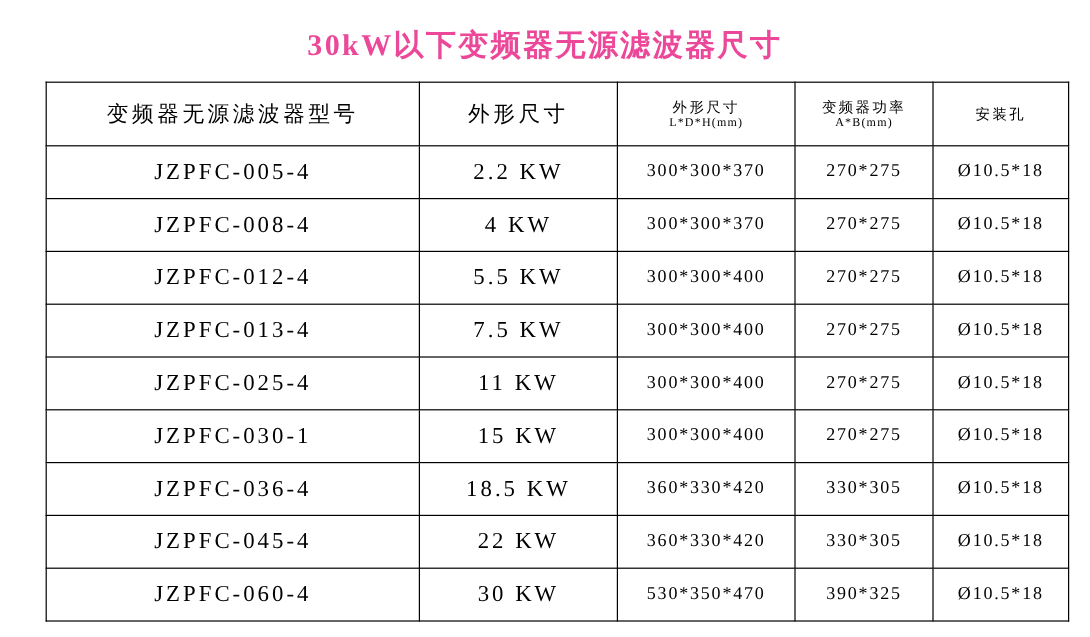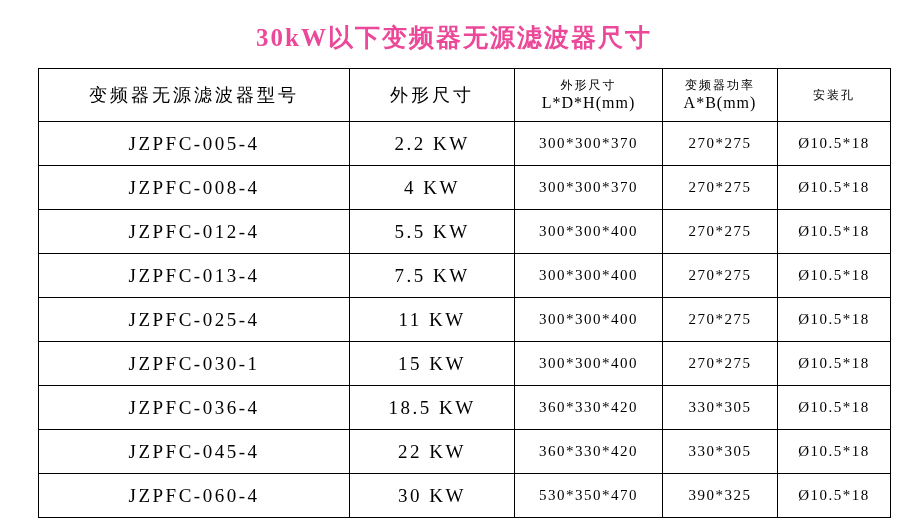--- a/index.html
+++ b/index.html
@@ -53,21 +53,21 @@
   th .h-main { line-height: 1.25; }
   th.h-big .h-main {
     font-size: 18px;
     letter-spacing: 3px;
   }
   th.h-small .h-main {
     font-size: 12px;
     letter-spacing: 2px;
   }
   th .h-sub {
-    font-size: 16px;
+    font-size: 10px;
     letter-spacing: 1px;
     line-height: 1.2;
   }
   th .h-sub:empty { display: none; }
   .spec-table td:nth-child(1),
   .spec-table td:nth-child(2) {
     font-size: 19px;
     letter-spacing: 2.5px;
   }
   .spec-table td:nth-child(3),

